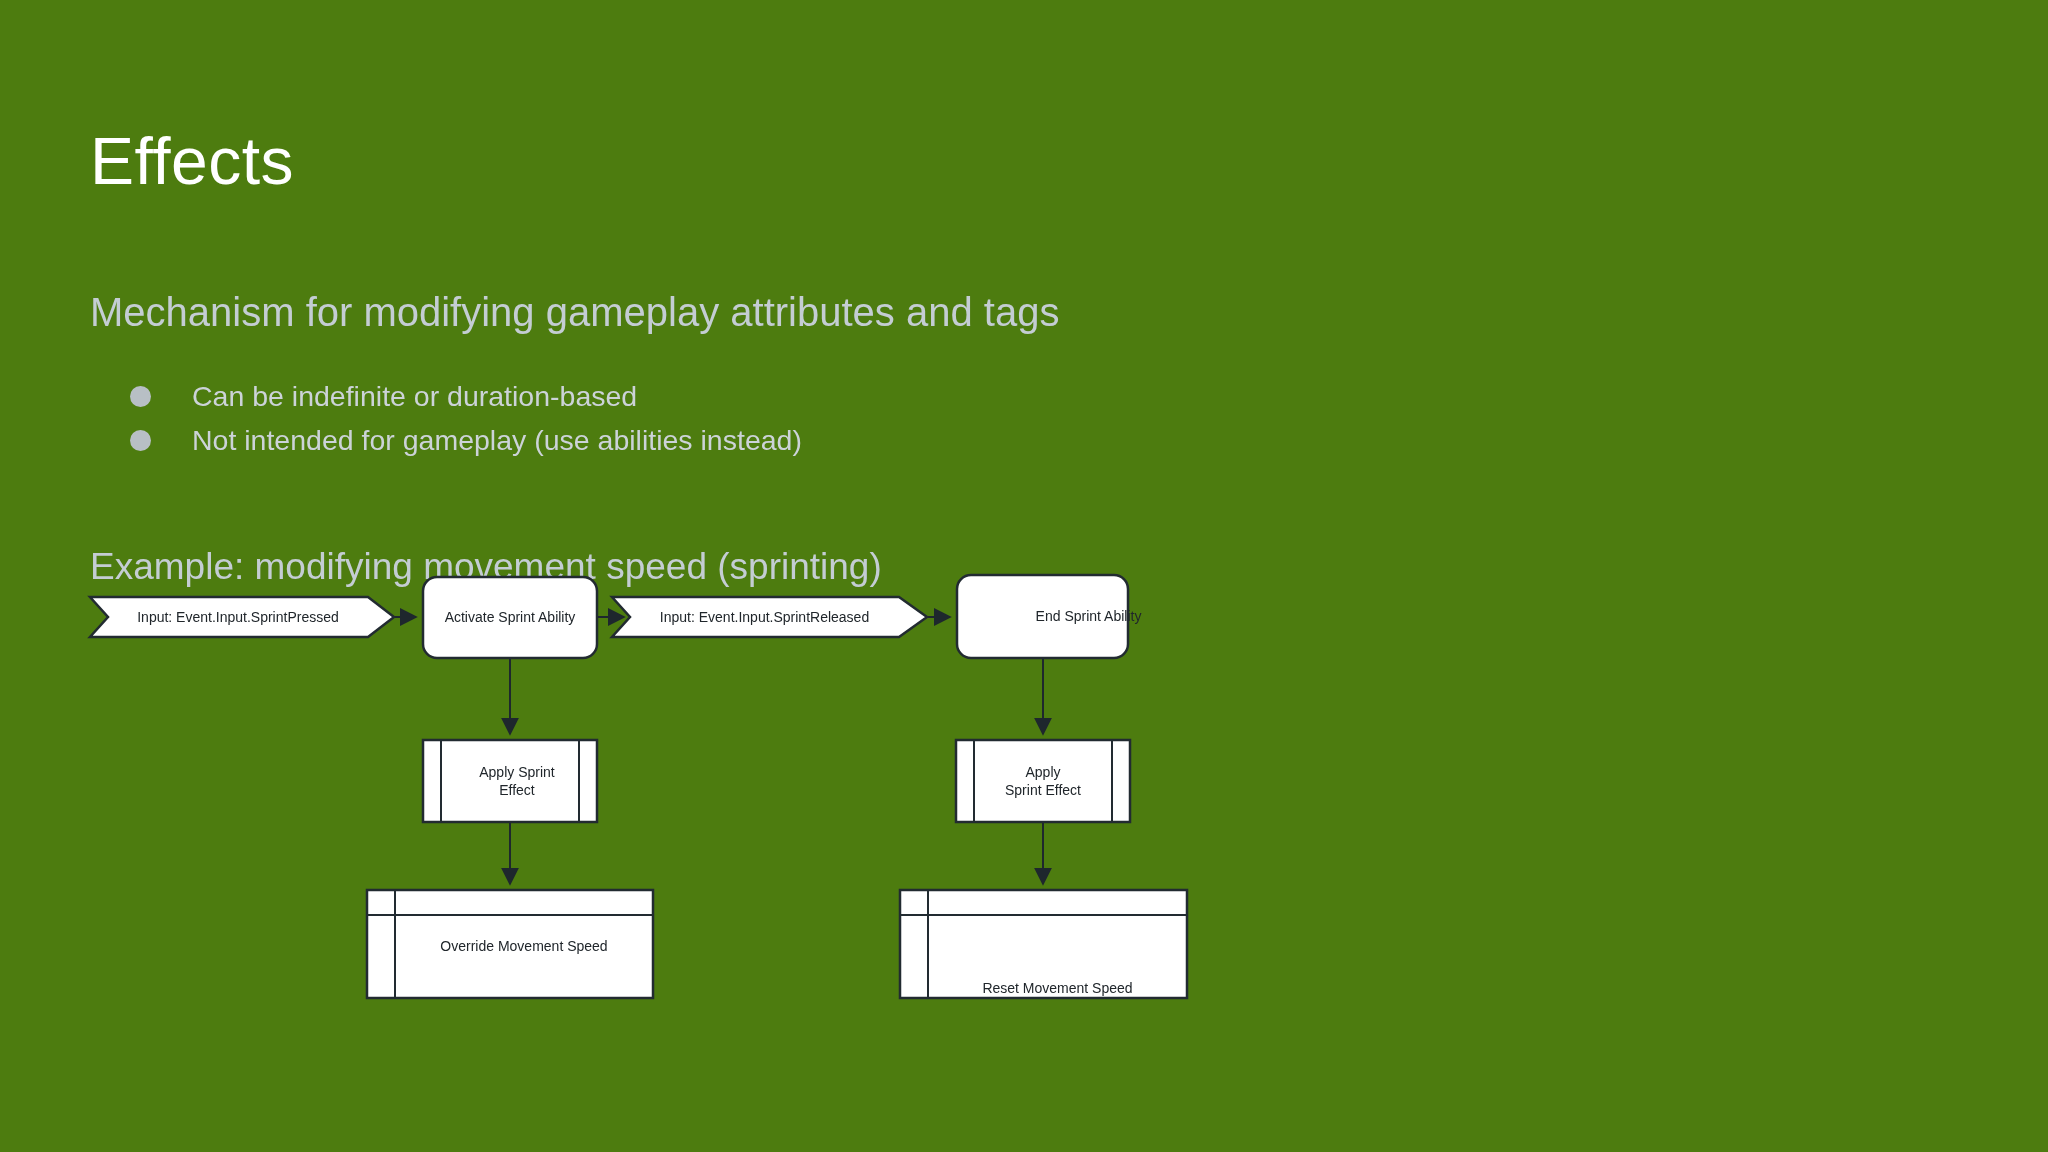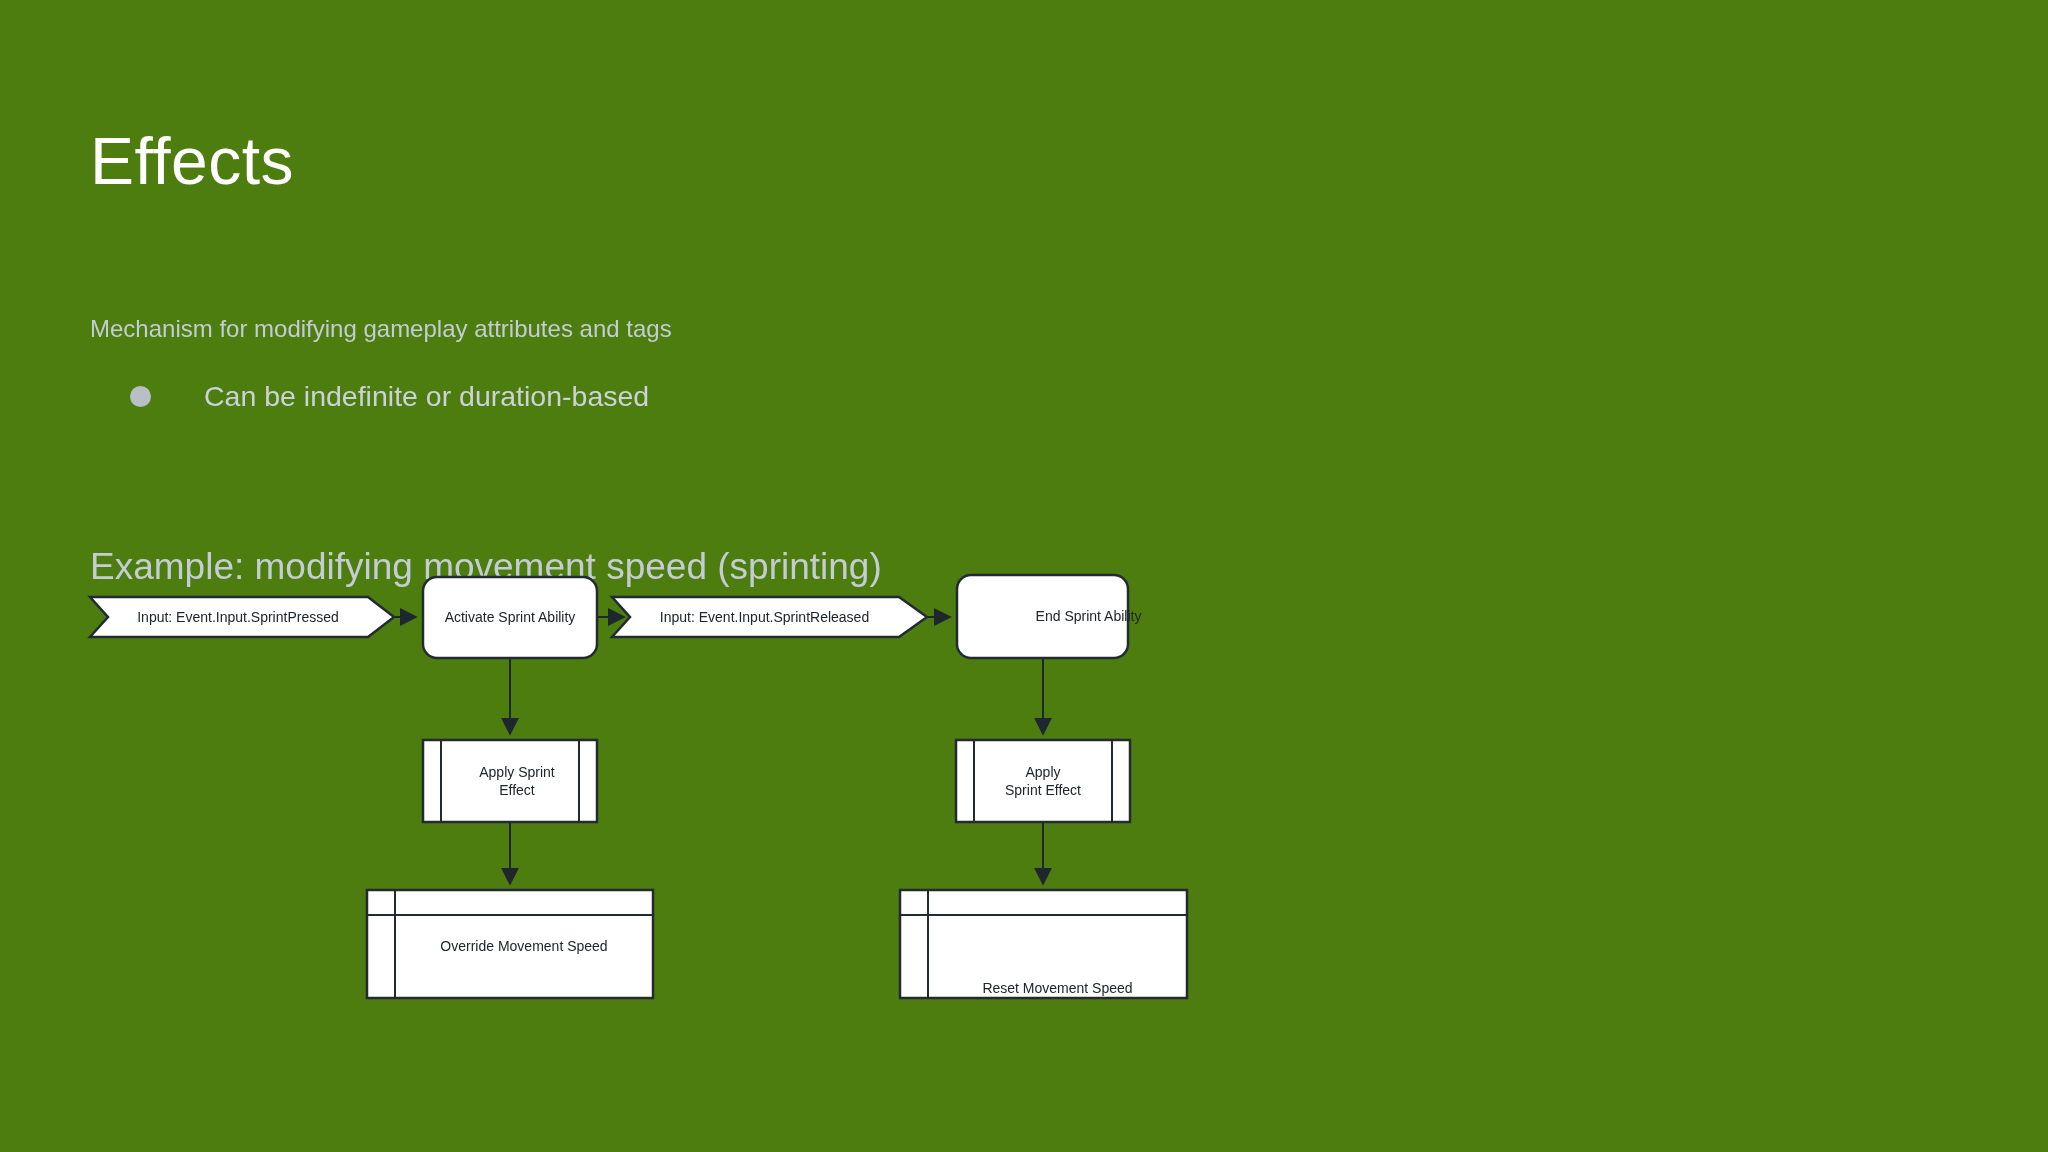--- a/index.html
+++ b/index.html
@@ -21,41 +21,39 @@
     top: 124px;
     font-size: 66px;
     line-height: 1.15;
     color: #ffffff;
     letter-spacing: 0.5px;
   }
   .slide-subtitle {
     position: absolute;
     left: 90px;
     top: 288px;
-    font-size: 24px;
+    font-size: 40px;
     line-height: 1.2;
     color: #c4cdd3;
-    margin-top: 27px;
   }
   .bullet-list {
     position: absolute;
     left: 0;
     top: 374px;
     margin: 0;
     padding: 0;
     list-style: none;
   }
   .bullet-item {
     position: relative;
     height: 44.5px;
     display: flex;
     align-items: center;
     color: #ccd3d8;
     font-size: 28.5px;
-    padding-left: 12px;
   }
   .bullet-dot {
     position: absolute;
     left: 130px;
     width: 21px;
     height: 21px;
     border-radius: 50%;
     background: #b8bfc5;
   }
   .bullet-text {
@@ -119,20 +117,24 @@
 
   <div class="slide-title">Effects</div>
 
   <div class="slide-subtitle">Mechanism for modifying gameplay attributes and tags</div>
 
   <ul class="bullet-list">
     <li class="bullet-item">
       <span class="bullet-dot"></span>
       <span class="bullet-text">Can be indefinite or duration-based</span>
     </li>
+    <li class="bullet-item">
+      <span class="bullet-dot"></span>
+      <span class="bullet-text">Not intended for gameplay (use abilities instead)</span>
+    </li>
   </ul>
 
   <div class="example-caption">Example: modifying movement speed (sprinting)</div>
 
   <svg class="diagram-svg" viewBox="0 0 2048 1152" xmlns="http://www.w3.org/2000/svg">
     <defs>
       <marker id="arrowhead" viewBox="0 0 10 10" refX="9" refY="5" markerWidth="9" markerHeight="9" orient="auto-start-reverse">
         <path d="M0,0 L10,5 L0,10 z" fill="#1e272d"></path>
       </marker>
     </defs>

